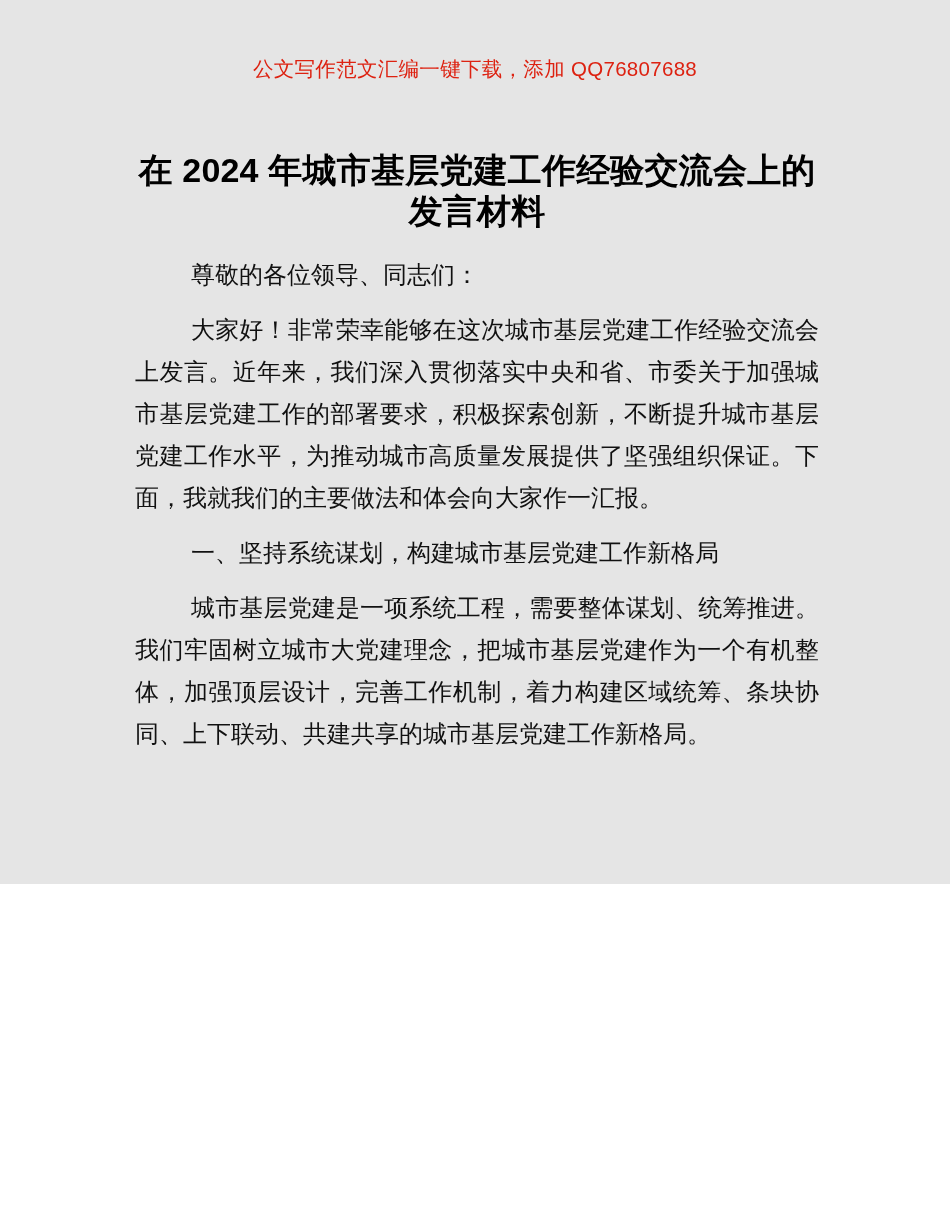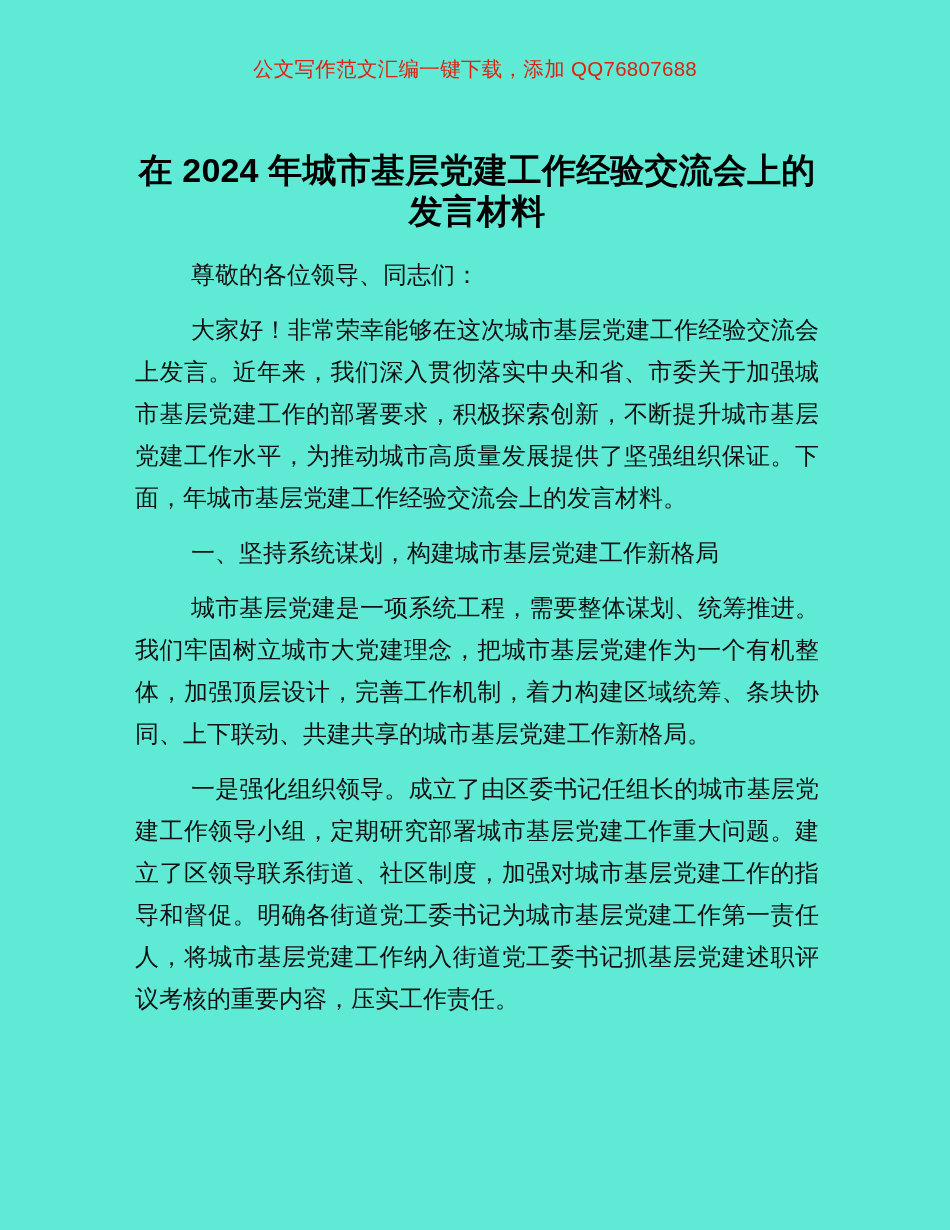--- a/index.html
+++ b/index.html
@@ -10,22 +10,22 @@
     width: 950px;
     height: 1230px;
     background: #ffffff;
     font-family: "Liberation Sans", "DejaVu Sans", sans-serif;
     overflow: hidden;
   }
 
   .page {
     position: relative;
     width: 950px;
-    height: 1230px;
-    background: #5eead4;
+    height: 884px;
+    background: #e5e5e5;
     box-sizing: border-box;
   }
 
   
   .promo-header {
     position: absolute;
     top: 56px;
     left: 0;
     width: 950px;
     text-align: center;
@@ -85,23 +85,22 @@
 <div class="page">
 
   <div class="promo-header">公文写作范文汇编一键下载，添加 QQ76807688</div>
 
   <div class="doc">
 
     <h1 class="doc-title">在 2024 年城市基层党建工作经验交流会上的发言材料</h1>
 
     <p class="para">尊敬的各位领导、同志们：</p>
 
-    <p class="para">大家好！非常荣幸能够在这次城市基层党建工作经验交流会上发言。近年来，我们深入贯彻落实中央和省、市委关于加强城市基层党建工作的部署要求，积极探索创新，不断提升城市基层党建工作水平，为推动城市高质量发展提供了坚强组织保证。下面，年城市基层党建工作经验交流会上的发言材料。</p>
+    <p class="para">大家好！非常荣幸能够在这次城市基层党建工作经验交流会上发言。近年来，我们深入贯彻落实中央和省、市委关于加强城市基层党建工作的部署要求，积极探索创新，不断提升城市基层党建工作水平，为推动城市高质量发展提供了坚强组织保证。下面，我就我们的主要做法和体会向大家作一汇报。</p>
 
     <p class="para heading">一、坚持系统谋划，构建城市基层党建工作新格局</p>
 
     <p class="para">城市基层党建是一项系统工程，需要整体谋划、统筹推进。我们牢固树立城市大党建理念，把城市基层党建作为一个有机整体，加强顶层设计，完善工作机制，着力构建区域统筹、条块协同、上下联动、共建共享的城市基层党建工作新格局。</p>
 
-    <p class="para last">一是强化组织领导。成立了由区委书记任组长的城市基层党建工作领导小组，定期研究部署城市基层党建工作重大问题。建立了区领导联系街道、社区制度，加强对城市基层党建工作的指导和督促。明确各街道党工委书记为城市基层党建工作第一责任人，将城市基层党建工作纳入街道党工委书记抓基层党建述职评议考核的重要内容，压实工作责任。</p>
 
   </div>
 
 </div>
 
 </body></html>

